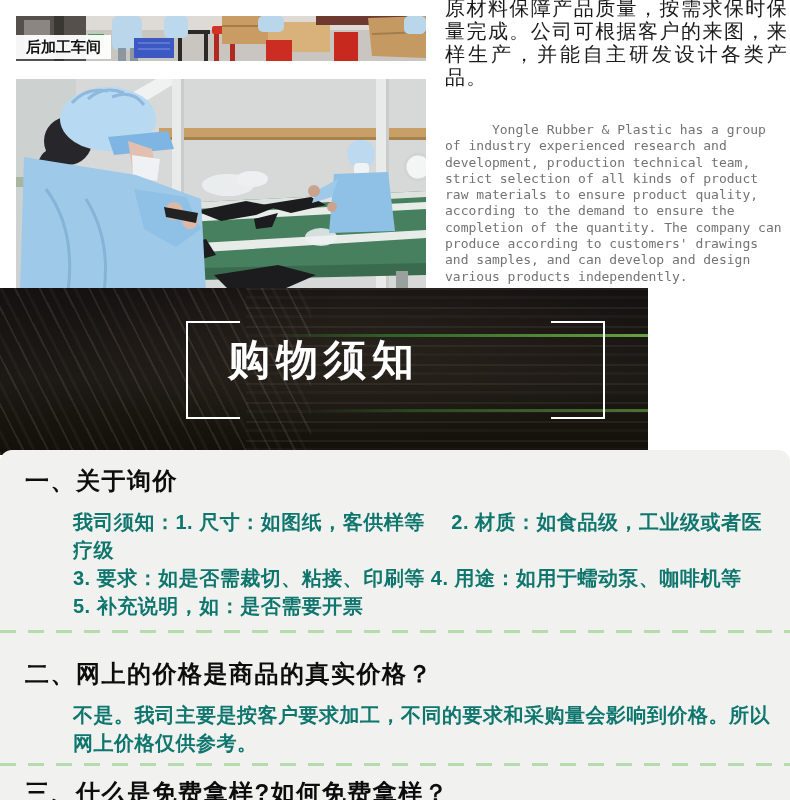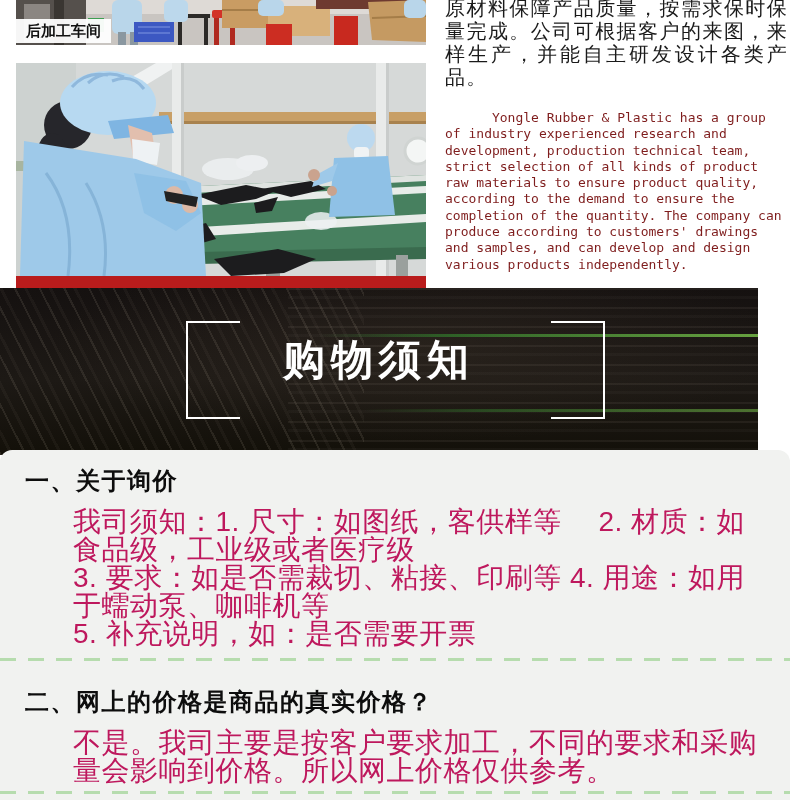--- a/index.html
+++ b/index.html
@@ -2,44 +2,44 @@
 <html><head>
 <meta charset="utf-8">
 <style>
   html,body{margin:0;padding:0;}
   body{
     width:790px;height:800px;position:relative;overflow:hidden;
     background:#ffffff;
     font-family:"Liberation Sans","DejaVu Sans",sans-serif;
   }
   
-  .photo{position:absolute;left:16px;overflow:hidden;background:#b91c1c;}
+  .photo{position:absolute;left:16px;overflow:hidden;background:#b91c1c;margin-top:16px;}
   .photo1{top:0;width:410px;height:45px;}
   .photo2{top:63px;width:410px;height:267px;}
   .photo svg{display:block;}
   .photo-label{
     position:absolute;background:rgba(255,255,255,0.95);
     color:#111;font-weight:bold;font-size:15px;line-height:21px;
     padding:1px 10px 2px 10px;white-space:nowrap;
   }
   .photo1 .photo-label{left:0;bottom:2px;}
   .photo2 .photo-label{left:5px;bottom:6px;}
   
   .right-col{position:absolute;left:445px;top:0;width:343px;}
   .intro-cn{
     margin-top:-3px;font-size:20px;line-height:23px;letter-spacing:1.2px;
     color:#1a1a1a;text-align:justify;
   }
   .intro-en{
-    margin-top:21px;font-family:"DejaVu Sans Mono","Liberation Mono",monospace;
-    font-size:13px;line-height:16.3px;color:#7f1d1d;white-space:pre;
+    margin-top:33px;font-family:"DejaVu Sans Mono","Liberation Mono",monospace;
+    font-size:13px;line-height:16.3px;color:#737373;white-space:pre;
   }
   
   .banner{
-    position:absolute;left:0;top:288px;width:758px;height:167px;overflow:hidden;
+    position:absolute;left:0;top:288px;width:648px;height:167px;overflow:hidden;
     background:
       radial-gradient(ellipse at 55% 35%, rgba(66,55,44,0.35), transparent 62%),
       linear-gradient(#151110,#1d1915 55%,#131009);
   }
   .streaks-left{
     position:absolute;left:0;top:0;width:48%;height:100%;
     background:repeating-linear-gradient(63deg,
       rgba(150,140,125,0.16) 0 2px, transparent 2px 9px,
       rgba(110,100,90,0.10) 9px 12px, transparent 12px 22px);
   }
@@ -71,22 +71,22 @@
     background:#f1f2f0;border-radius:12px 12px 0 0;overflow:hidden;
   }
   .faq-heading{
     margin:0 0 0 25px;color:#0d0d0d;font-size:24px;font-weight:bold;
     letter-spacing:1.5px;line-height:26px;
   }
   .faq-heading.h1{margin-top:18px;}
   .faq-heading.h2{margin-top:28px;}
   .faq-heading.h3{margin-top:14px;}
   .faq-body{
-    margin:14px 20px 0 73px;color:#be185d;font-weight:normal;
-    font-size:28px;line-height:28px;white-space:pre-line;letter-spacing:0.5px;
+    margin:14px 20px 0 73px;color:#0f766e;font-weight:bold;
+    font-size:20px;line-height:28px;white-space:pre-line;letter-spacing:0.5px;
   }
   .faq-body.b2{margin-top:14px;}
   .divider{
     height:3px;margin-top:10px;
     background:repeating-linear-gradient(90deg,#b6dcae 0 16px, transparent 16px 28px);
   }
   .divider.d2{margin-top:6px;}
 </style>
 </head>
 <body>

